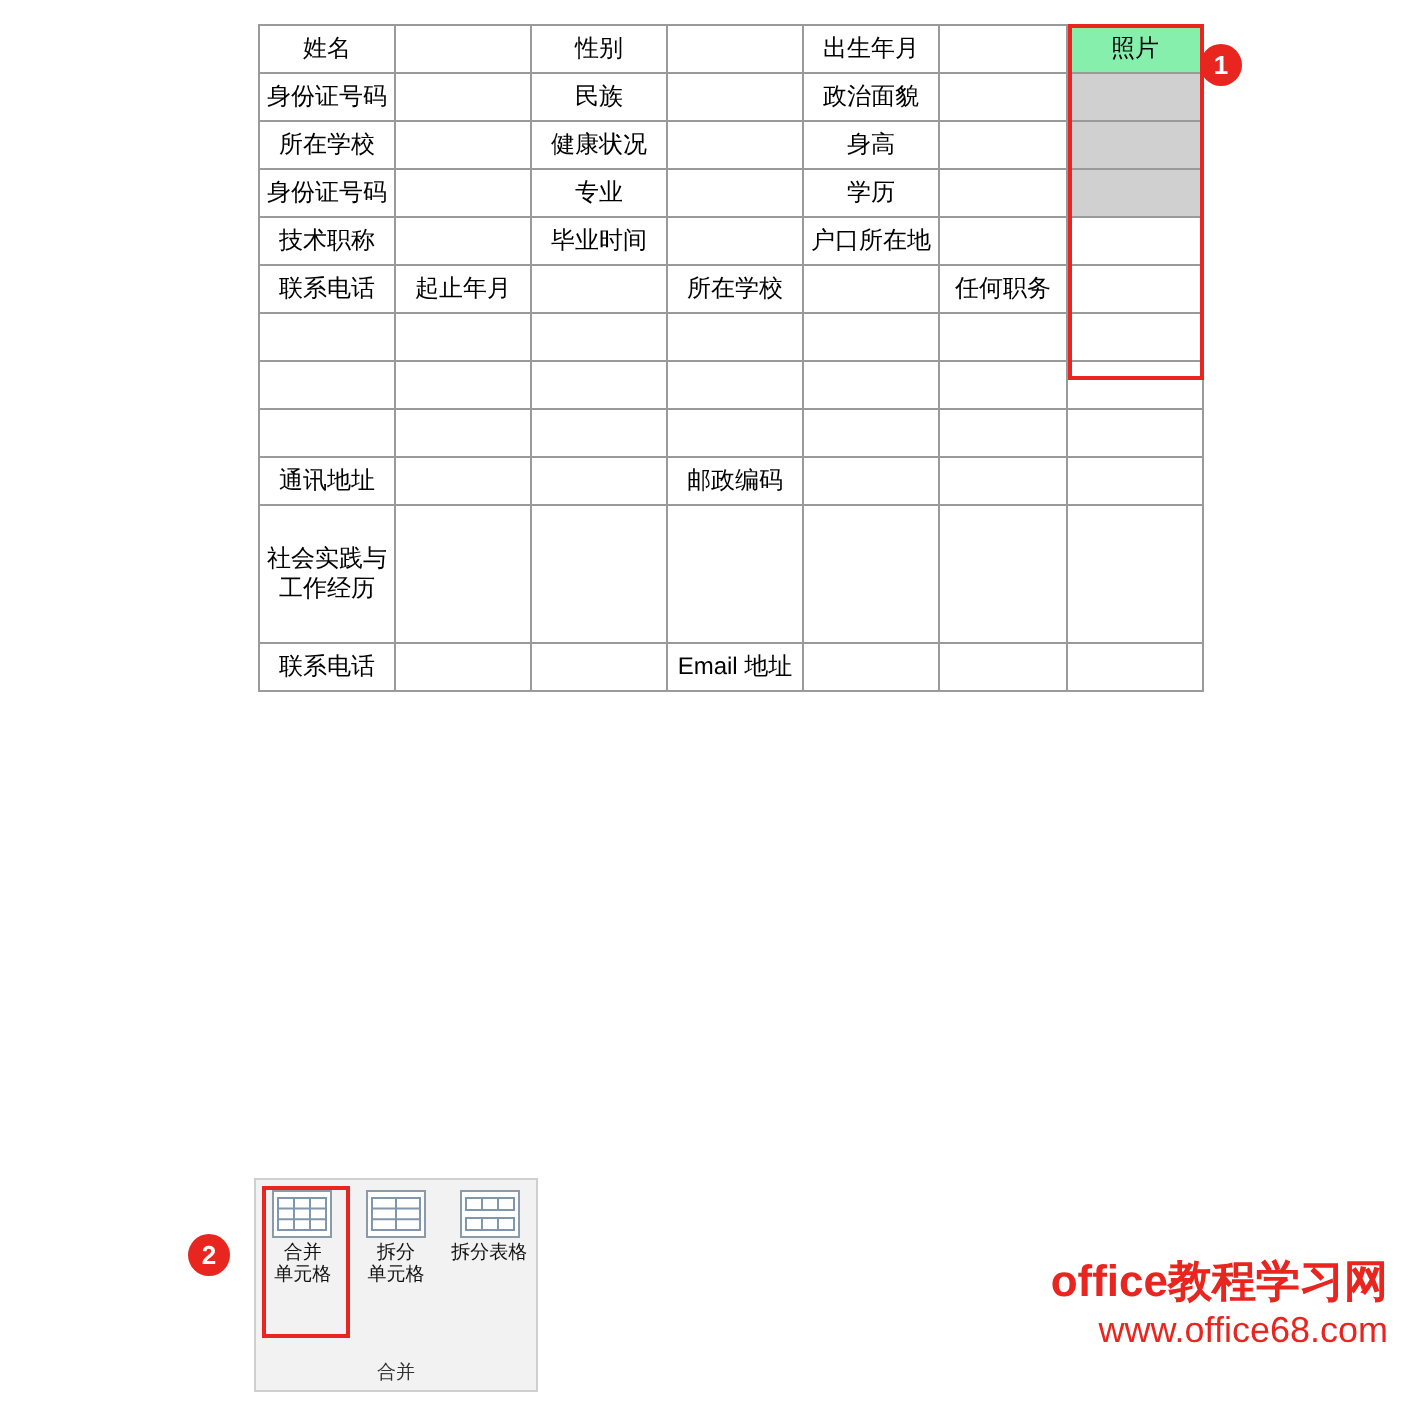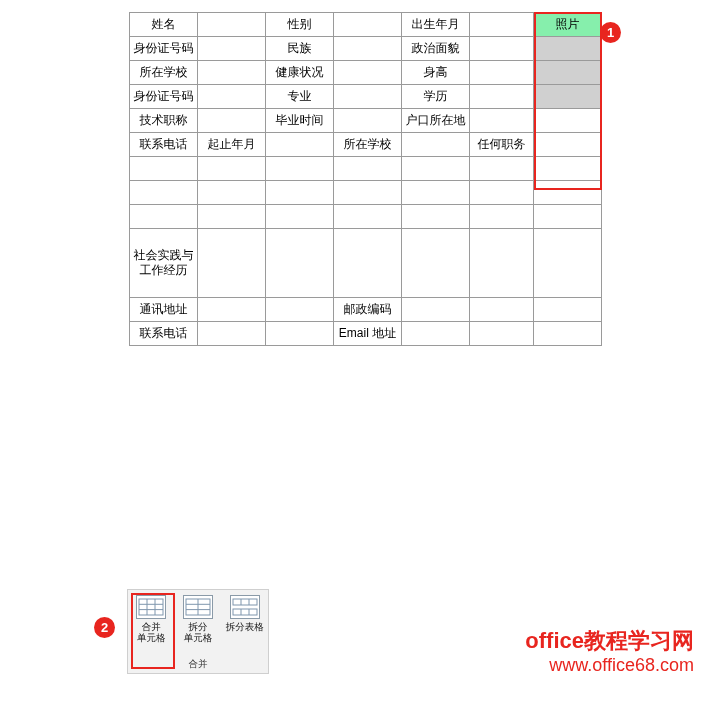--- a/index.html
+++ b/index.html
@@ -64,21 +64,21 @@
     text-align:center;
     font-family:"Liberation Sans",sans-serif;
   }
   #badge1{left:600px;top:22px;}
   #badge2{left:94px;top:617px;}
 
   
   .ribbon{
     position:absolute;
     left:127px; top:589px;
-    width:142px; height:85px;
+    width:142px; height:107px;
     background:#f2f2f2;
     border:1px solid #cfcfcf;
     box-sizing:border-box;
   }
   .ribbon-items{
     display:flex;
     align-items:flex-start;
     justify-content:space-around;
     padding-top:5px;
     height:60px;
@@ -224,37 +224,37 @@
         <td class="tall blank"></td>
         <td class="tall blank"></td>
         <td class="tall blank"></td>
         <td class="tall blank"></td>
         <td class="tall blank"></td>
         <td class="tall blank"></td>
         <td class="tall blank"></td>
       </tr>
 
       <tr>
+        <td class="tall">通讯地址</td>
+        <td class="tall blank"></td>
+        <td class="tall blank"></td>
+        <td class="tall">邮政编码</td>
+        <td class="tall blank"></td>
+        <td class="tall blank"></td>
+        <td class="tall blank"></td>
+      </tr>
+
+      <tr>
         <td class="tall" style="height:66px">社会实践与工作经历</td>
         <td class="tall blank" style="height:66px"></td>
         <td class="tall blank" style="height:66px"></td>
         <td class="tall blank" style="height:66px"></td>
         <td class="tall blank" style="height:66px"></td>
         <td class="tall blank" style="height:66px"></td>
         <td class="tall blank" style="height:66px"></td>
-      </tr>
-
-      <tr>
-        <td class="tall">通讯地址</td>
-        <td class="tall blank"></td>
-        <td class="tall blank"></td>
-        <td class="tall">邮政编码</td>
-        <td class="tall blank"></td>
-        <td class="tall blank"></td>
-        <td class="tall blank"></td>
       </tr>
 
       <tr>
         <td class="tall">联系电话</td>
         <td class="tall blank"></td>
         <td class="tall blank"></td>
         <td class="tall">Email 地址</td>
         <td class="tall blank"></td>
         <td class="tall blank"></td>
         <td class="tall blank"></td>

